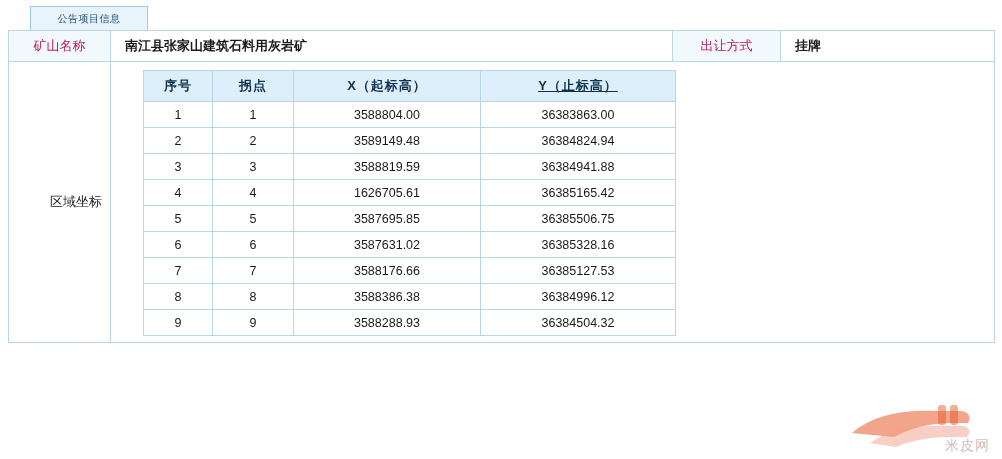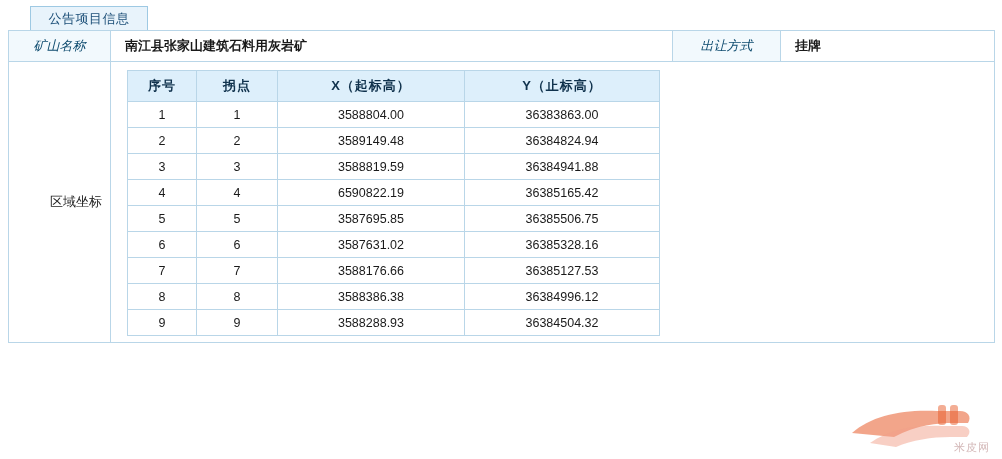--- a/index.html
+++ b/index.html
@@ -36,21 +36,21 @@
     top: 6px;
     width: 118px;
     height: 24px;
     background: #e8f3fb;
     border: 1px solid #9ec9e3;
     border-bottom: none;
     box-sizing: border-box;
     display: flex;
     align-items: center;
     justify-content: center;
-    font-size: 13px;
+    font-size: 10px;
     color: #1c4f78;
     letter-spacing: 0.5px;
   }
   
   .main-table {
     position: absolute;
     left: 8px;
     top: 30px;
     width: 986px;
     border-collapse: collapse;
@@ -60,23 +60,22 @@
     border: 1px solid #b9d6e8;
     height: 30px;
     padding: 0 8px;
     vertical-align: middle;
     font-size: 13px;
     background: #ffffff;
   }
   td.lbl {
     background: #f2f9fd;
     text-align: center;
-    color: #0c4a6e;
+    color: #be185d;
     white-space: nowrap;
-    font-style: italic;
   }
   td.val {
     text-align: left;
     padding-left: 14px;
     font-weight: bold;
   }
   td.val-c {
     text-align: center;
   }
   .spread {
@@ -94,21 +93,21 @@
     background: #f2f9fd;
     text-align: right;
     vertical-align: middle;
   }
   .coord-wrap {
     padding: 8px 0 6px 0;
   }
   .coord-table {
     border-collapse: collapse;
     table-layout: fixed;
-    margin-left: 16px;
+    margin-left: 32px;
     width: 520px;
   }
   .coord-table th {
     border: 1px solid #b9d6e8;
     background: #ddeffb;
     height: 28px;
     font-weight: bold;
     font-size: 13px;
     color: #10324d;
     letter-spacing: 1px;
@@ -117,36 +116,36 @@
     border: 1px solid #b9d6e8;
     height: 25px;
     text-align: center;
     font-size: 12.5px;
     background: #ffffff;
     padding: 0;
   }
   .c-idx { width: 66px; }
   .c-pt  { width: 78px; }
   .c-x   { width: 184px; }
-  .c-y   { width: 192px; }
+  .c-y   { width: 192px; text-decoration: underline; }
 
   
   .watermark {
     position: absolute;
     right: 10px;
     bottom: 4px;
     width: 150px;
     height: 56px;
     pointer-events: none;
   }
   .wm-text {
     position: absolute;
     right: 12px;
     bottom: 4px;
-    font-size: 11px;
+    font-size: 14px;
     color: #d4b9b9;
     letter-spacing: 1px;
   }
 </style>
 </head>
 <body>
 
 <div class="page">
 
   <div class="header-bar">
@@ -197,21 +196,21 @@
                 </tr>
                 <tr>
                   <td>3</td>
                   <td>3</td>
                   <td>3588819.59</td>
                   <td>36384941.88</td>
                 </tr>
                 <tr>
                   <td>4</td>
                   <td>4</td>
-                  <td>6590822.19</td>
+                  <td>1626705.61</td>
                   <td>36385165.42</td>
                 </tr>
                 <tr>
                   <td>5</td>
                   <td>5</td>
                   <td>3587695.85</td>
                   <td>36385506.75</td>
                 </tr>
                 <tr>
                   <td>6</td>

